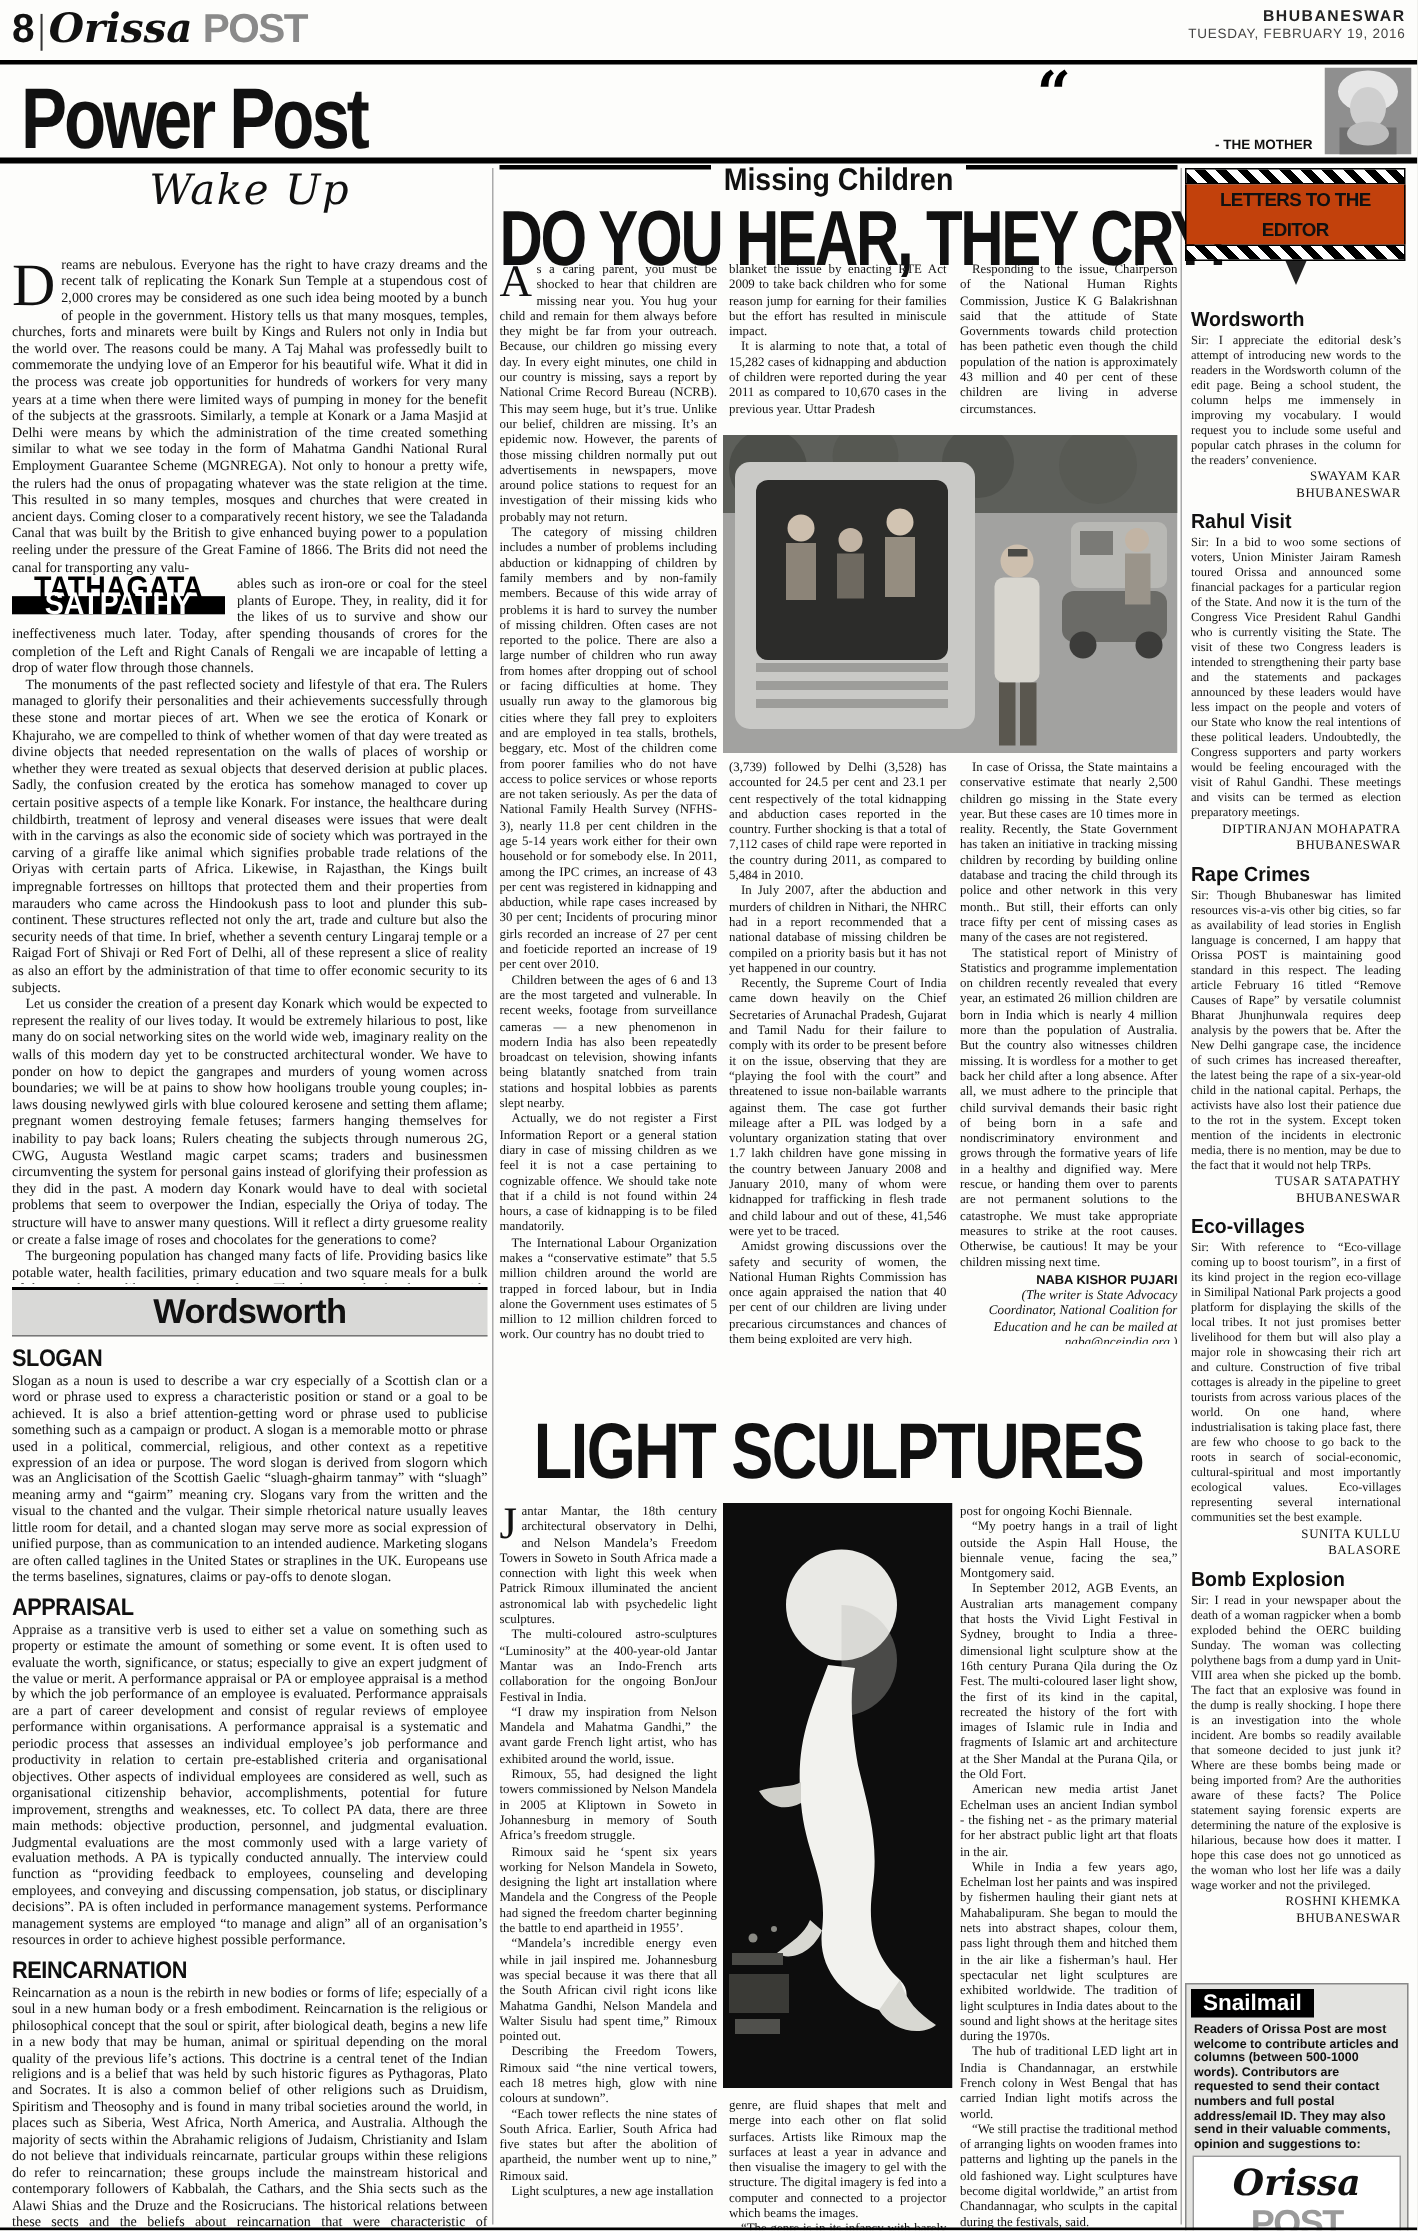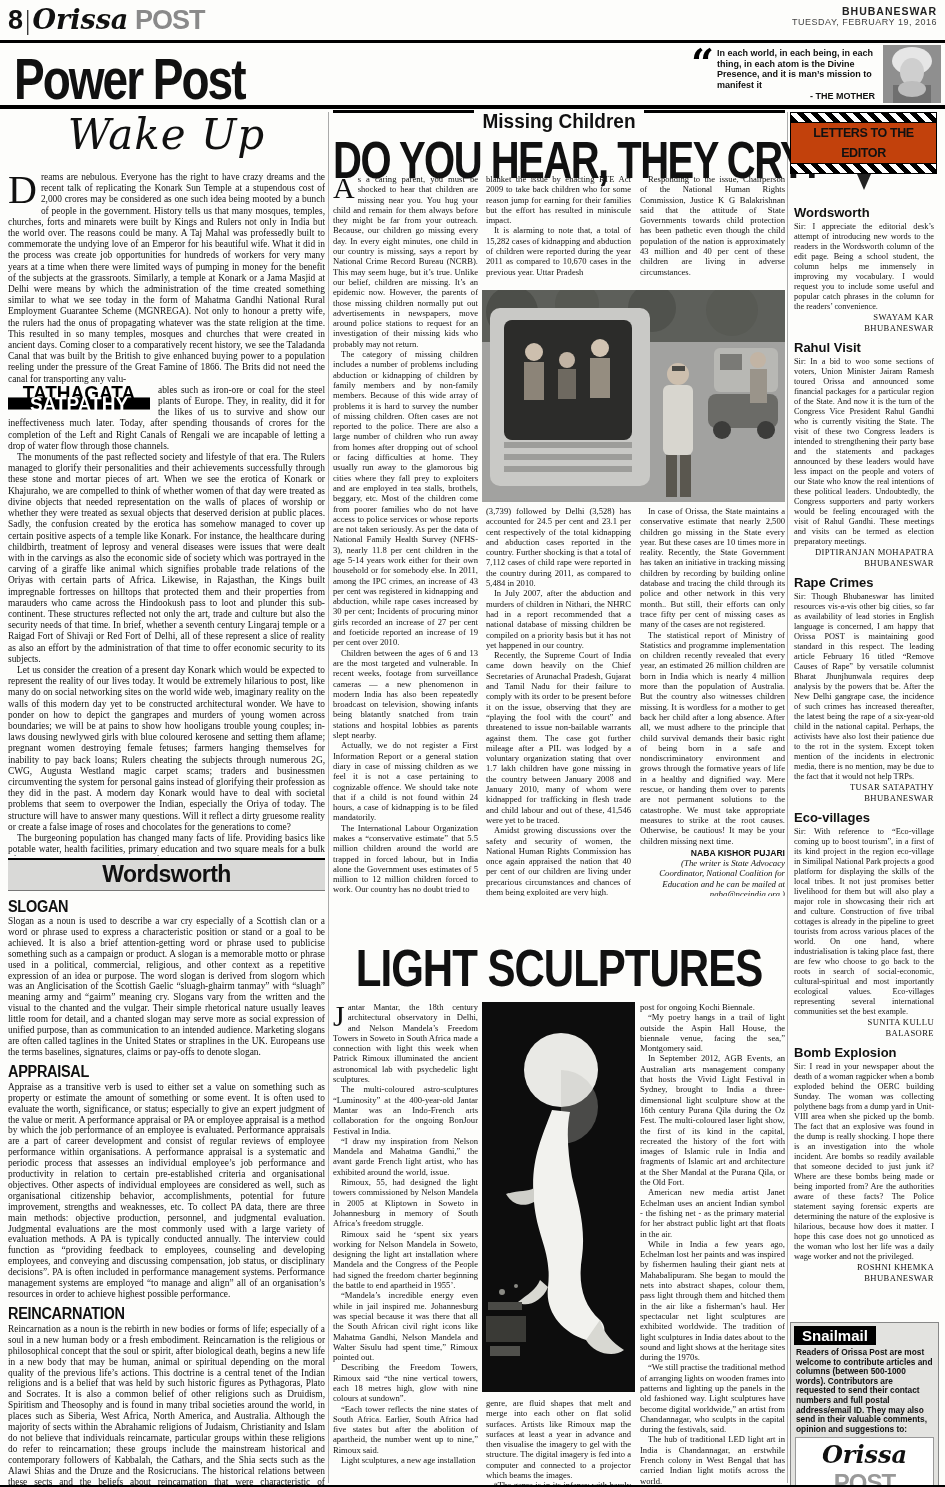--- a/index.html
+++ b/index.html
@@ -27,21 +27,21 @@
   .q-attr{position:absolute;left:26px;bottom:2px;width:158px;text-align:right;
      font-family:"Liberation Sans",sans-serif;font-size:9px;font-weight:bold;}
   .q-photo{position:absolute;right:0;top:0;width:58px;height:58px;}
   .rule-b{position:absolute;left:0;top:105px;width:945px;height:4px;background:#000;}
   
   .vsep{position:absolute;top:112px;width:1px;height:1371px;background:#aaa;}
   .page-bottom{position:absolute;left:0;bottom:0;width:945px;height:2px;background:#000;}
   
   .left-region{position:absolute;left:8px;top:110px;width:317px;height:1377px;}
   .wakeup-head{position:absolute;left:0;top:0;width:100%;text-align:center;
-     font-family:"DejaVu Serif",serif;font-style:italic;font-size:42px;letter-spacing:1px;}
+     font-family:"DejaVu Serif",serif;font-style:italic;font-size:28px;letter-spacing:1px;}
   .wakeup-body{position:absolute;left:0;top:62px;width:100%;height:684px;overflow:hidden;
      font-size:9.4px;line-height:11.2px;text-align:justify;}
   .wakeup-body p{margin:0;}
   .wakeup-body p.ind{text-indent:9px;}
   .dropcap-d{float:left;font-size:40px;line-height:32px;padding:2px 4px 0 0;}
   .author-badge{float:left;width:142px;margin:2px 8px 2px 0;text-align:center;
      font-family:"Liberation Sans",sans-serif;font-weight:bold;font-size:19px;letter-spacing:0px;}
   .author-badge .l1{color:#000;transform:scaleY(1.1);}
   .author-badge .l2{background:#000;color:#fff;padding:0 6px;transform:scaleY(1.1);}
   
@@ -119,21 +119,20 @@
       <div class="city">BHUBANESWAR</div>
       <div class="date">TUESDAY, FEBRUARY 19, 2016</div>
     </div>
   </div>
   <div class="rule-a"></div>
 
   <div class="masthead">
     <div class="powerpost">Power Post</div>
     <div class="quotebox">
       <div class="q-icon">“</div>
-      <div class="q-text">In each world, in each being, in each thing, in each atom is the Divine Presence, and it is man’s mission to manifest it</div>
       <div class="q-attr">- THE MOTHER</div>
       <svg class="q-photo" viewBox="0 0 58 58">
         <rect width="58" height="58" fill="#8f8f8f"></rect>
         <ellipse cx="29" cy="16" rx="20" ry="14" fill="#e6e6e6"></ellipse>
         <ellipse cx="29" cy="27" rx="12" ry="14" fill="#cfcfcf"></ellipse>
         <rect x="10" y="40" width="38" height="18" fill="#6f6f6f"></rect>
         <ellipse cx="29" cy="44" rx="14" ry="8" fill="#bdbdbd"></ellipse>
       </svg>
     </div>
   </div>
@@ -273,22 +272,22 @@
       <p class="ind">“The genre is in its infancy with barely 20 reputed practitioners around the world,” he said.</p>
 
     </div>
 
     <div class="colblock ls-colC">
       <p>post for ongoing Kochi Biennale.</p>
       <p class="ind">“My poetry hangs in a trail of light outside the Aspin Hall House, the biennale venue, facing the sea,” Montgomery said.</p>
       <p class="ind">In September 2012, AGB Events, an Australian arts management company that hosts the Vivid Light Festival in Sydney, brought to India a three-dimensional light sculpture show at the 16th century Purana Qila during the Oz Fest. The multi-coloured laser light show, the first of its kind in the capital, recreated the history of the fort with images of Islamic rule in India and fragments of Islamic art and architecture at the Sher Mandal at the Purana Qila, or the Old Fort.</p>
       <p class="ind">American new media artist Janet Echelman uses an ancient Indian symbol - the fishing net - as the primary material for her abstract public light art that floats in the air.</p>
       <p class="ind">While in India a few years ago, Echelman lost her paints and was inspired by fishermen hauling their giant nets at Mahabalipuram. She began to mould the nets into abstract shapes, colour them, pass light through them and hitched them in the air like a fisherman’s haul. Her spectacular net light sculptures are exhibited worldwide. The tradition of light sculptures in India dates about to the sound and light shows at the heritage sites during the 1970s.</p>
+      <p class="ind">The hub of traditional LED light art in India is Chandannagar, an erstwhile French colony in West Bengal that has carried Indian light motifs across the world.</p>
       <p class="ind">“We still practise the traditional method of arranging lights on wooden frames into patterns and lighting up the panels in the old fashioned way. Light sculptures have become digital worldwide,” an artist from Chandannagar, who sculpts in the capital during the festivals, said.</p>
-      <p class="ind">The hub of traditional LED light art in India is Chandannagar, an erstwhile French colony in West Bengal that has carried Indian light motifs across the world.</p>
     </div>
   </div>
 
   <div class="right-region">
     <div class="letters-graphic">
       <div class="lg-strip"></div>
       <div class="lg-mid">LETTERS TO THE EDITOR</div>
       <div class="lg-strip"></div>
       <div class="lg-pen"></div>
     </div>

